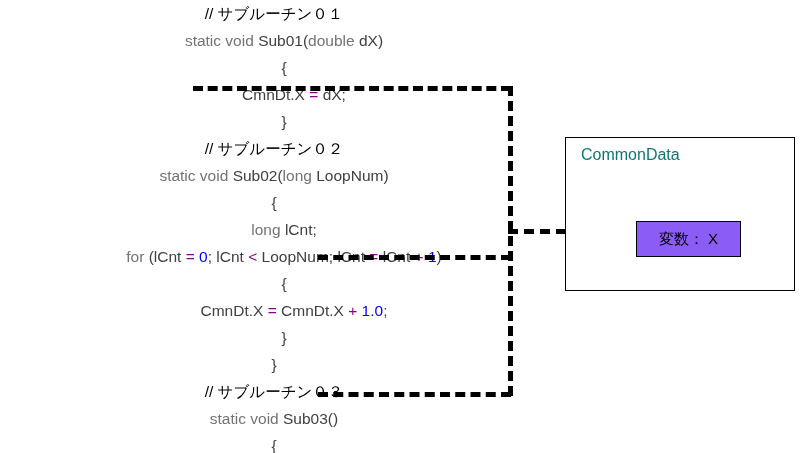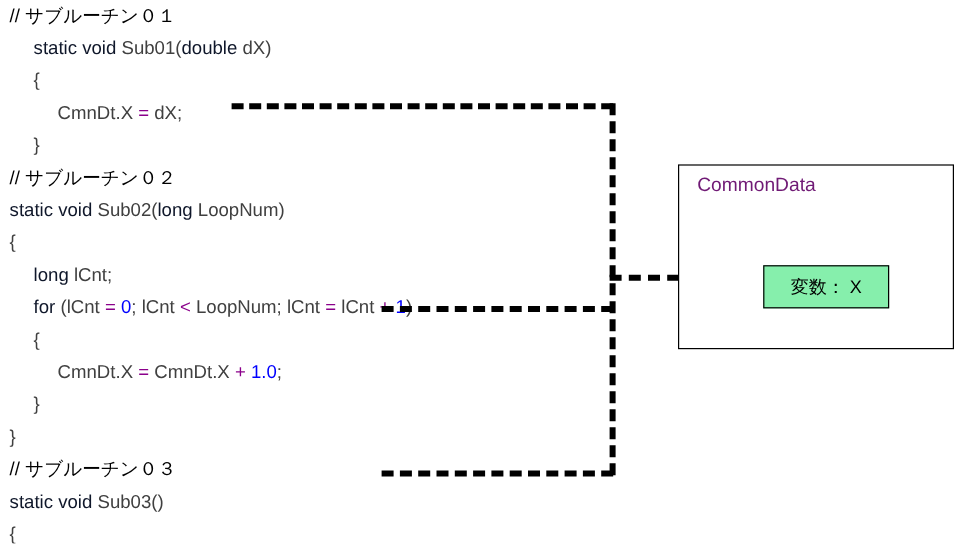--- a/index.html
+++ b/index.html
@@ -3,62 +3,62 @@
 <meta charset="utf-8">
 <style>
   html,body{margin:0;padding:0;}
   body{
     width:811px;height:453px;
     background:#ffffff;
     font-family:"Liberation Sans","DejaVu Sans",sans-serif;
     overflow:hidden;
     position:relative;
   }
-  #stage{position:relative;width:811px;height:453px;}
+  #stage{position:relative;width:811px;height:453px;text-align:center;}
 
   
   .code{
     position:absolute;
     left:0px;top:0px;
     width:540px;
     font-size:15.5px;
     line-height:27px;
     white-space:pre;
     color:#000000;
   }
   .code .ln{height:27px;white-space:pre;}
-  .kw{color:#0f172a;}
+  .kw{color:#737373;}
   .op{color:#8b008b;}
   .num{color:#0000ff;}
   .cmt{color:#000000;}
   .pl{color:#404040;}
 
   
   .panel{
     position:absolute;
     left:565px;top:137px;
     width:230px;height:154px;
     border:1px solid #000000;
     box-sizing:border-box;
     background:#ffffff;
   }
   .panel-title{
     position:absolute;
     left:15px;top:8px;
     font-size:16px;
-    color:#701a75;
+    color:#0f766e;
     white-space:nowrap;
   }
   .var-box{
     position:absolute;
     left:70px;top:83px;
     width:105px;height:36px;
     border:1px solid #000000;
     box-sizing:border-box;
-    background:#86efac;
+    background:#8b5cf6;
     display:flex;align-items:center;justify-content:center;
     font-size:15px;
     color:#000000;
     white-space:nowrap;
   }
 
   
   .dash-h{
     position:absolute;
     height:0px;

